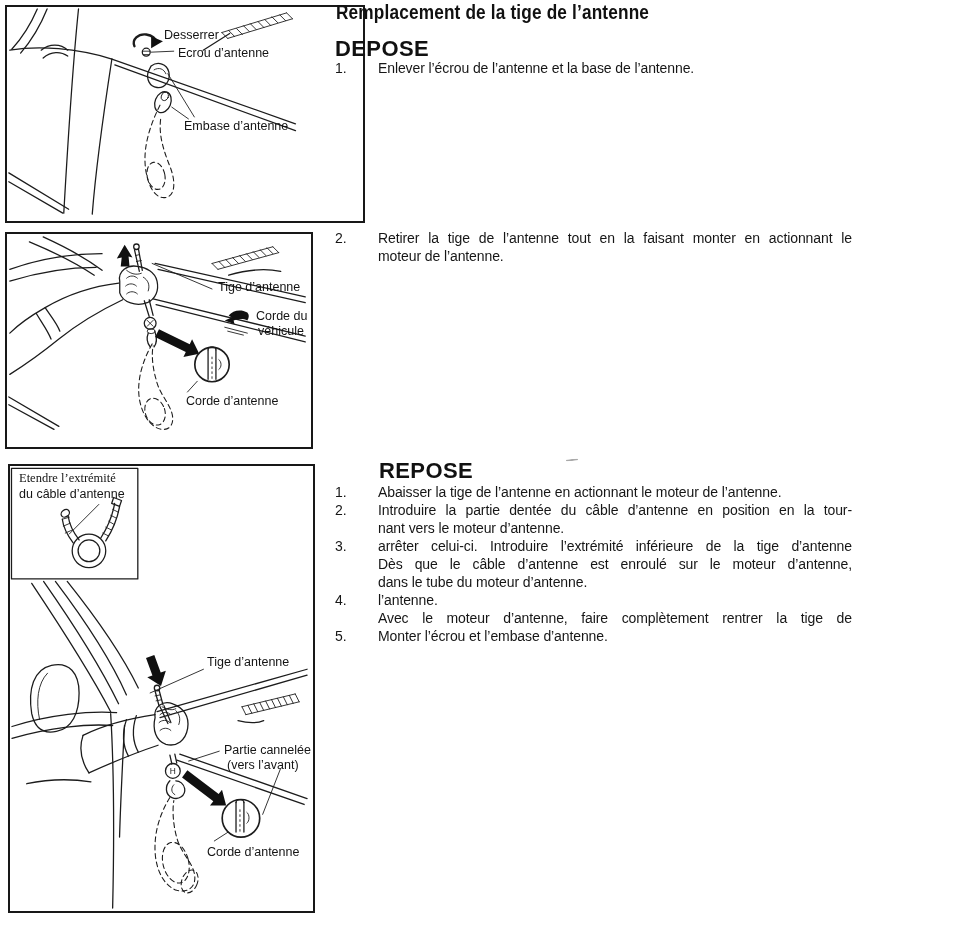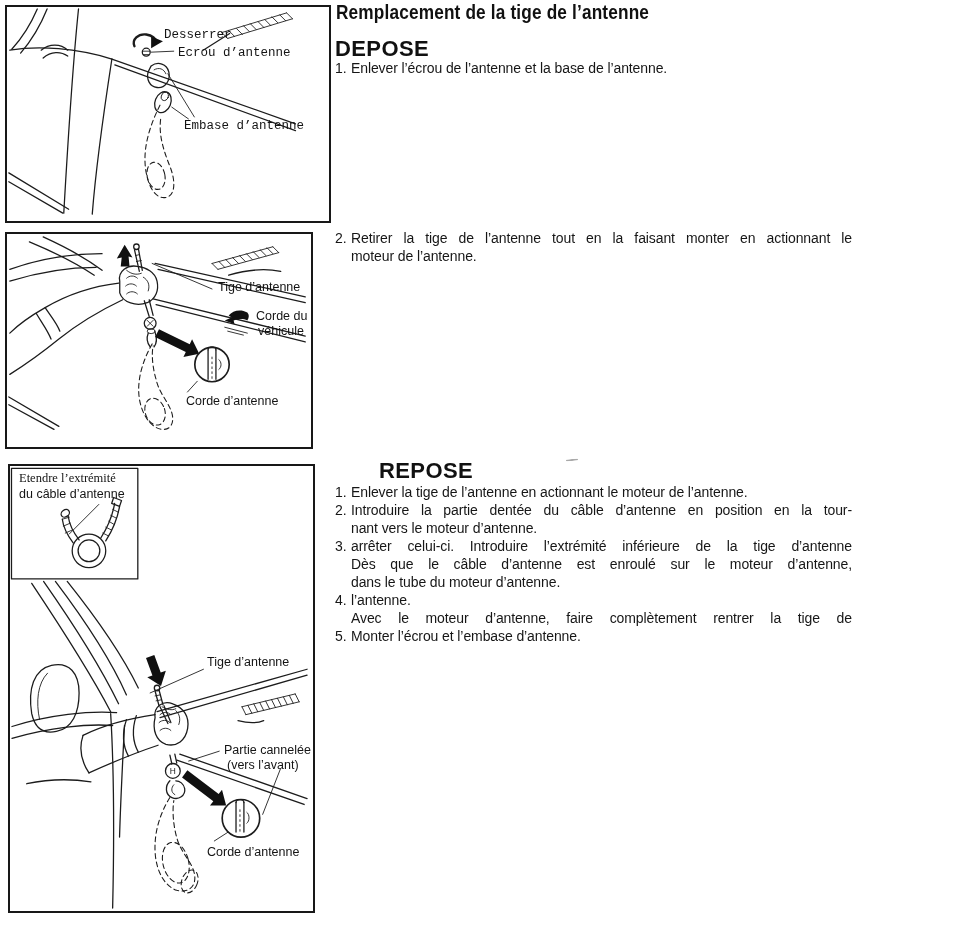--- a/index.html
+++ b/index.html
@@ -26,34 +26,34 @@
   
   .title {
     position:absolute; left:336px; top:0px; font-size:21px; font-weight:bold;
     white-space:nowrap; transform:scaleX(0.82); transform-origin:left top;
     letter-spacing:0.2px; color:#111;
   }
   .h2 { position:absolute; font-size:22px; font-weight:bold; letter-spacing:0.4px; color:#111; white-space:nowrap; }
   .steps { position:absolute; width:517px; }
   .step { position:relative; }
   .step .num { position:absolute; left:0; top:0; font-size:14px; line-height:18px; }
-  .step .body { margin-left:16px; }
+  .step .body { margin-left:43px; }
   .line { font-size:14px; line-height:18px; letter-spacing:-0.1px; }
   .line.j { text-align:justify; text-align-last:justify; }
   .artifact {
     position:absolute; left:566px; top:459px; width:12px; height:0;
     border-top:2px solid #a9a9a9; border-radius:2px; transform:rotate(-5deg);
   }
 </style>
 </head>
 <body>
 
 <div class="page">
 
-  <div class="fig" style="left:5px; top:5px; width:326px; height:218px;font-family:Liberation Mono, monospace;">
+  <div class="fig" style="left:5px; top:5px; width:360px; height:218px;">
     <svg width="304" height="214" viewBox="0 0 308 218">
       <g>
         <path class="ln" d="M30,2 C24,16 15,31 4,43"></path>
         <path class="ln" d="M40,2 C34,17 25,33 13,47"></path>
         <path class="ln" d="M34,44 C42,37 54,37 61,44"></path>
         <path class="ln" d="M36,52 C44,45 54,45 61,50"></path>
         <path class="ln" d="M72,2 C66,60 61,140 57,210"></path>
         <path class="ln" d="M2,44 C32,39 70,42 106,53"></path>
         <path class="ln" d="M106,53 C98,105 90,160 86,211"></path>
         <path class="ln" d="M106,53 L293,119"></path>
@@ -291,21 +291,21 @@
   </div>
 
   <div class="artifact"></div>
 
   <div class="h2" style="left:335px; top:458px;margin-left:44px;">REPOSE</div>
 
   <div class="steps" style="left:335px; top:483px;">
     <div class="step">
       <span class="num">1.</span>
       <div class="body">
-        <div class="line">Enlever la tige de l’antenne en actionnant le moteur de l’antenne.</div>
+        <div class="line">Abaisser la tige de l’antenne en actionnant le moteur de l’antenne.</div>
       </div>
     </div>
     <div class="step">
       <span class="num">2.</span>
       <div class="body">
         <div class="line j">Introduire la partie dentée du câble d’antenne en position en la tour-</div>
         <div class="line">nant vers le moteur d’antenne.</div>
       </div>
     </div>
     <div class="step">

